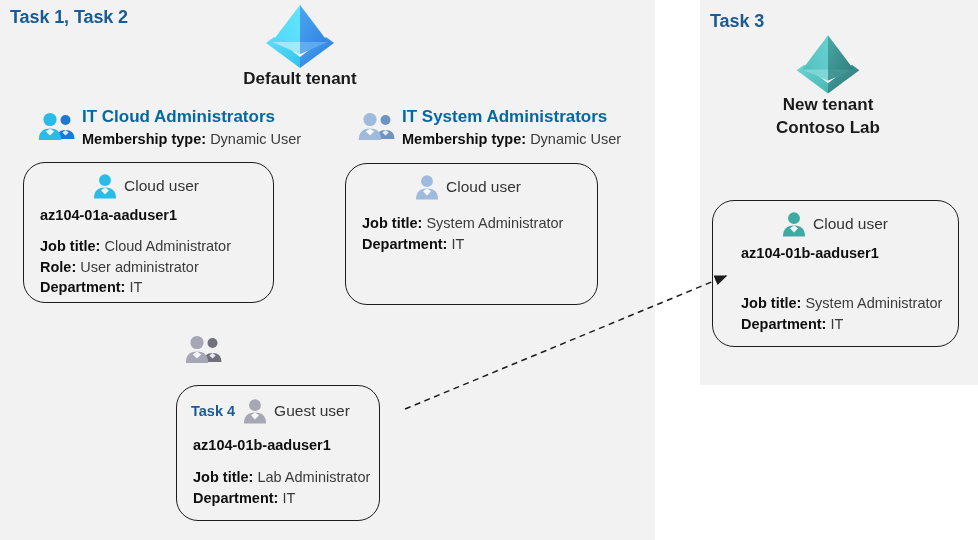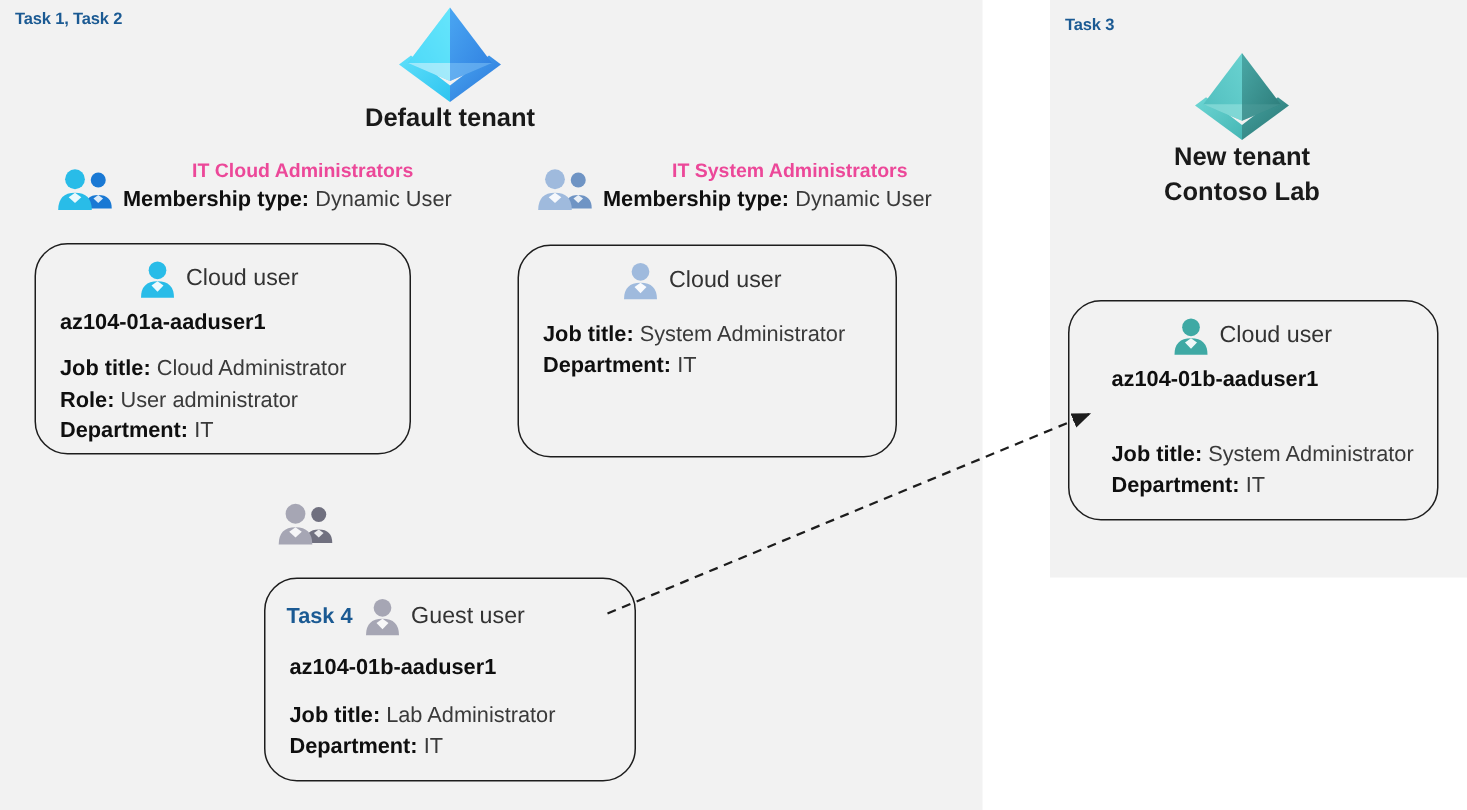--- a/index.html
+++ b/index.html
@@ -25,21 +25,21 @@
     position: absolute;
     background: #f2f2f2;
   }
   #panel-left  { left: 0px;   top: 0px; width: 655px; height: 540px; }
   #panel-right { left: 700px; top: 0px; width: 278px; height: 385px; }
 
   
   .task-label {
     position: absolute;
     font-weight: bold;
-    font-size: 11px;
+    font-size: 18px;
     color: #1b5a93;
     white-space: nowrap;
     letter-spacing: -0.1px;
   }
 
   
   .tenant { position: absolute; text-align: center; }
   .tenant .tenant-name {
     font-weight: bold;
     font-size: 17px;
@@ -54,23 +54,22 @@
     position: absolute;
     display: flex;
     align-items: flex-start;
     gap: 6px;
     white-space: nowrap;
   }
   .group .group-icon { flex: 0 0 auto; margin-top: 6px; }
   .group .group-text { line-height: 1.42; }
   .group .group-name {
     font-weight: bold;
-    font-size: 13px;
-    color: #ec4899;
-    margin-left: 46px;
+    font-size: 17px;
+    color: #0369a1;
   }
   .group .group-meta { font-size: 14.5px; color: #3a3a3a; }
   .group .group-meta b { color: #0f0f0f; font-weight: bold; }
 
   
   .card {
     position: absolute;
     box-sizing: border-box;
     border: 1.4px solid #1d1d1d;
     border-radius: 22px;
@@ -276,21 +275,21 @@
     <svg class="group-icon" width="38" height="30" viewBox="0 0 38 30">
       <circle cx="27.5" cy="9" r="5" fill="#70707f"></circle>
       <path d="M18.5 28 q0-9 9-9 q9 0 9 9 z" fill="#70707f"></path>
       <path d="M27.5 19 l-3.2 2.4 l3.2 3 l3.2-3 z" fill="#ffffff" opacity="0.85"></path>
       <circle cx="12" cy="8.5" r="6.6" fill="#a6a6b4"></circle>
       <path d="M0.8 29 q0-11.5 11.2-11.5 q11.2 0 11.2 11.5 z" fill="#a6a6b4"></path>
       <path d="M12 17.5 l-4.2 3 l4.2 3.9 l4.2-3.9 z" fill="#ffffff" opacity="0.9"></path>
     </svg>
   </div>
 
-  <div class="card" style="left:176px; top:385px; width:248px; height:136px;">
+  <div class="card" style="left:176px; top:385px; width:204px; height:136px;">
     <div class="card-head" style="margin:12px 0 0 14px;">
       <span class="head-task">Task 4</span>
       <svg width="26" height="26" viewBox="0 0 26 26">
         <circle cx="13" cy="7.2" r="5.9" fill="#a6a6b4"></circle>
         <path d="M2 25.5 q0-11 11-11 q11 0 11 11 z" fill="#a6a6b4"></path>
         <path d="M13 14.5 l-4 2.8 l4 4.2 l4-4.2 z" fill="#ffffff" opacity="0.92"></path>
       </svg>
       <span class="head-label">Guest user</span>
     </div>
     <div class="card-user" style="margin:13px 0 0 16px;">az104-01b-aaduser1</div>

